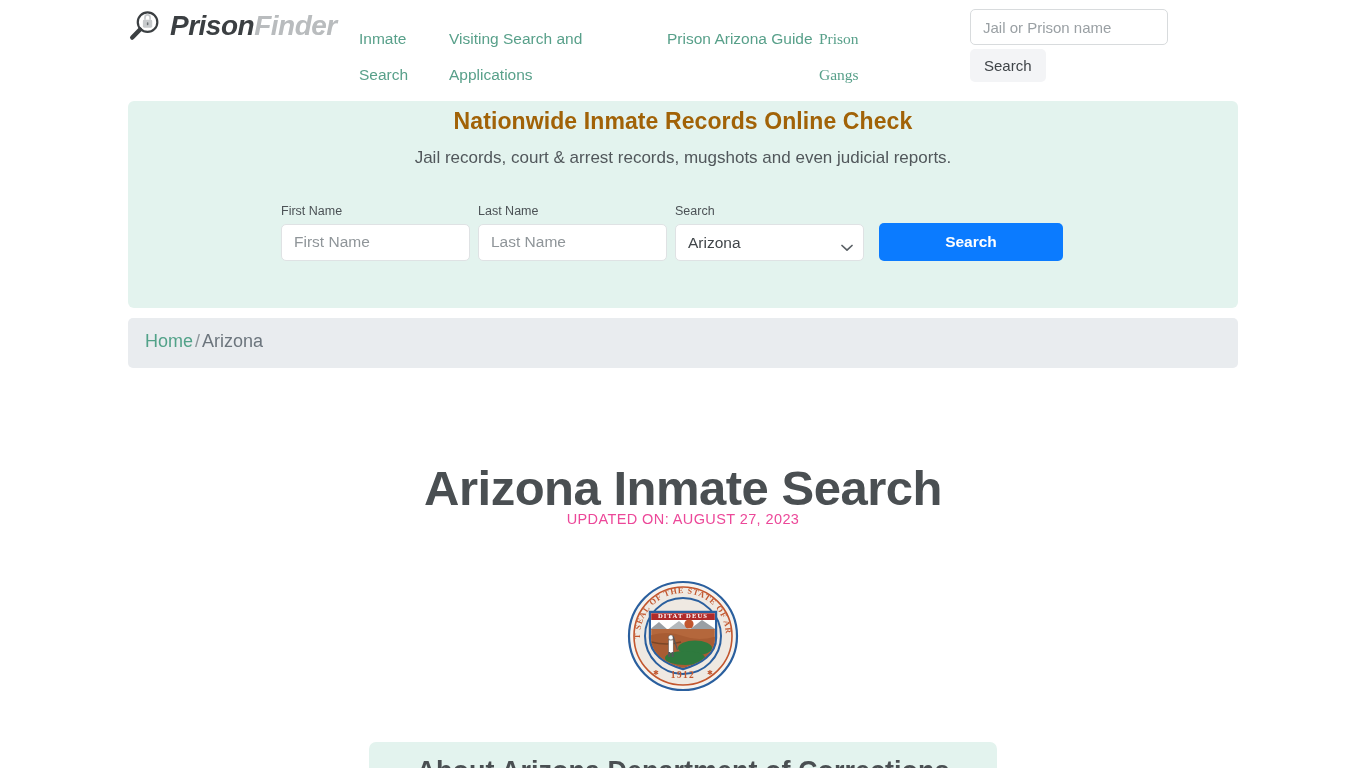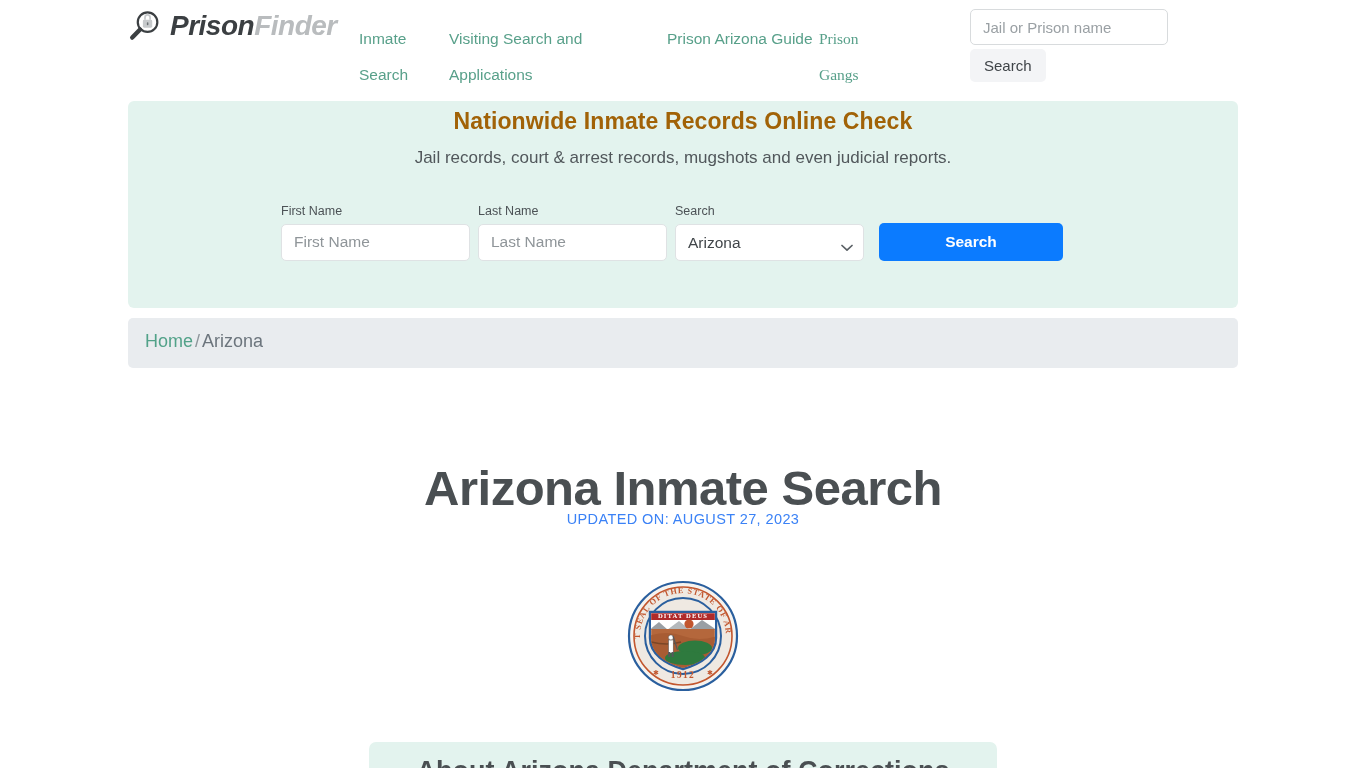--- a/index.html
+++ b/index.html
@@ -233,21 +233,21 @@
     color: #4a4f52;
     letter-spacing: -0.5px;
   }
   .updated-on {
     position: absolute;
     left: 0; top: 511px;
     width: 1366px;
     text-align: center;
     margin: 0;
     font-size: 14.5px;
-    color: #3b82f6;
+    color: #ec4899;
     letter-spacing: 0.4px;
   }
 
   .seal-wrap {
     position: absolute;
     left: 627px; top: 580px;
     width: 112px; height: 112px;
   }
 
   

